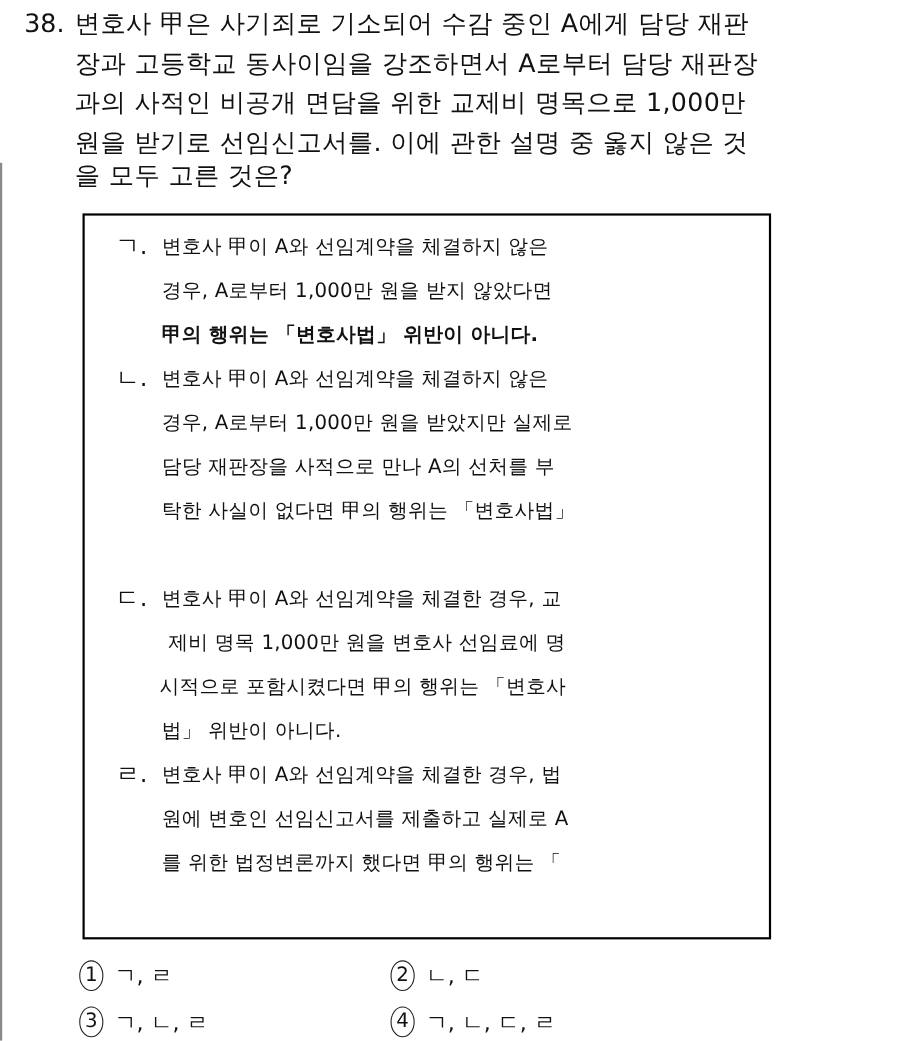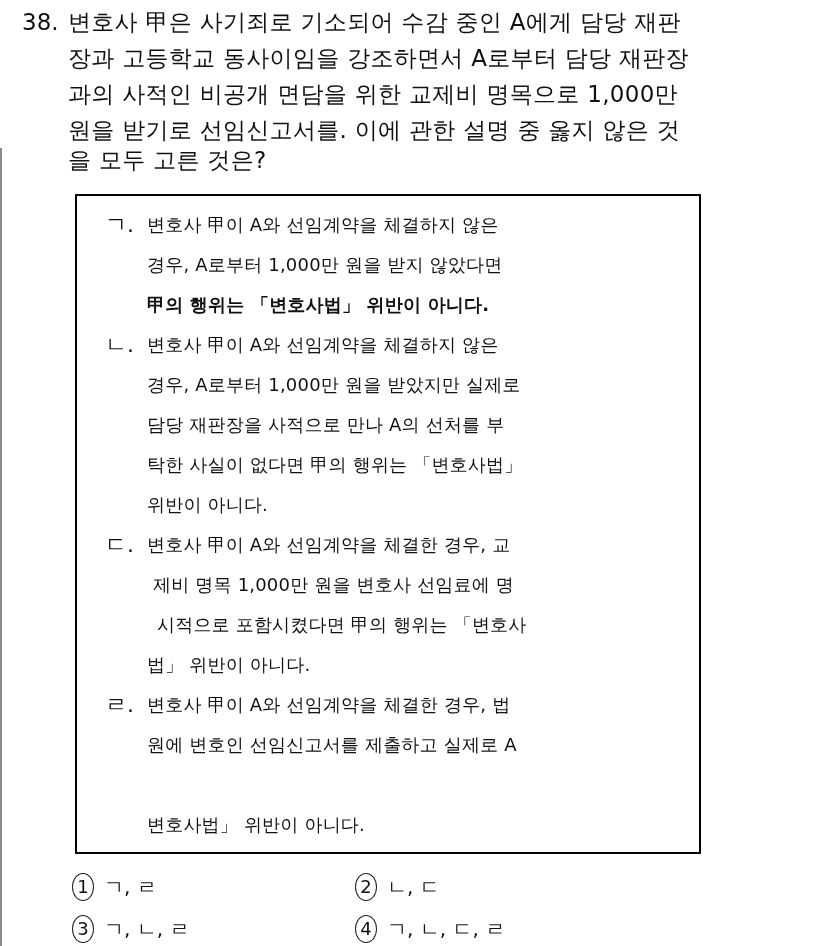--- a/index.html
+++ b/index.html
@@ -104,32 +104,31 @@
   <span class="stmt-marker" style="left:28px; top:14px;">ㄱ.</span>
   <div class="stmt-line" style="left:70px; top:14px;">변호사 甲이 A와 선임계약을 체결하지 않은</div>
   <div class="stmt-line" style="left:70px; top:54px;">경우, A로부터 1,000만 원을 받지 않았다면</div>
   <div class="stmt-line" style="left:70px; top:94px;font-weight:bold;">甲의 행위는 「변호사법」 위반이 아니다.</div>
 
   <span class="stmt-marker" style="left:28px; top:134px;">ㄴ.</span>
   <div class="stmt-line" style="left:70px; top:134px;">변호사 甲이 A와 선임계약을 체결하지 않은</div>
   <div class="stmt-line" style="left:70px; top:174px;">경우, A로부터 1,000만 원을 받았지만 실제로</div>
   <div class="stmt-line" style="left:70px; top:214px;">담당 재판장을 사적으로 만나 A의 선처를 부</div>
   <div class="stmt-line" style="left:70px; top:254px;">탁한 사실이 없다면 甲의 행위는 「변호사법」</div>
-  <div class="stmt-line" style="left:70px; top:294px;">위반이 아니다.</div>
 
   <span class="stmt-marker" style="left:28px; top:334px;">ㄷ.</span>
   <div class="stmt-line" style="left:70px; top:334px;">변호사 甲이 A와 선임계약을 체결한 경우, 교</div>
   <div class="stmt-line" style="left:76px; top:374px;text-align:center;">제비 명목 1,000만 원을 변호사 선임료에 명</div>
-  <div class="stmt-line" style="left:80px; top:414px;">시적으로 포함시켰다면 甲의 행위는 「변호사</div>
+  <div class="stmt-line" style="left:68px; top:414px;">시적으로 포함시켰다면 甲의 행위는 「변호사</div>
   <div class="stmt-line" style="left:70px; top:454px;">법」 위반이 아니다.</div>
 
   <span class="stmt-marker" style="left:28px; top:494px;">ㄹ.</span>
   <div class="stmt-line" style="left:70px; top:494px;">변호사 甲이 A와 선임계약을 체결한 경우, 법</div>
   <div class="stmt-line" style="left:70px; top:534px;">원에 변호인 선임신고서를 제출하고 실제로 A</div>
-  <div class="stmt-line" style="left:70px; top:614px;">변호사법」 위반이 아니다.</div>
+  <div class="stmt-line" style="left:70px; top:574px;">를 위한 법정변론까지 했다면 甲의 행위는 「</div>
 </div>
 
 <div class="choice" style="left:72px; top:872px;">
   <span class="circ">1</span>
   <span>ㄱ, ㄹ</span>
 </div>
 <div class="choice" style="left:355px; top:872px;">
   <span class="circ">2</span>
   <span>ㄴ, ㄷ</span>
 </div>

